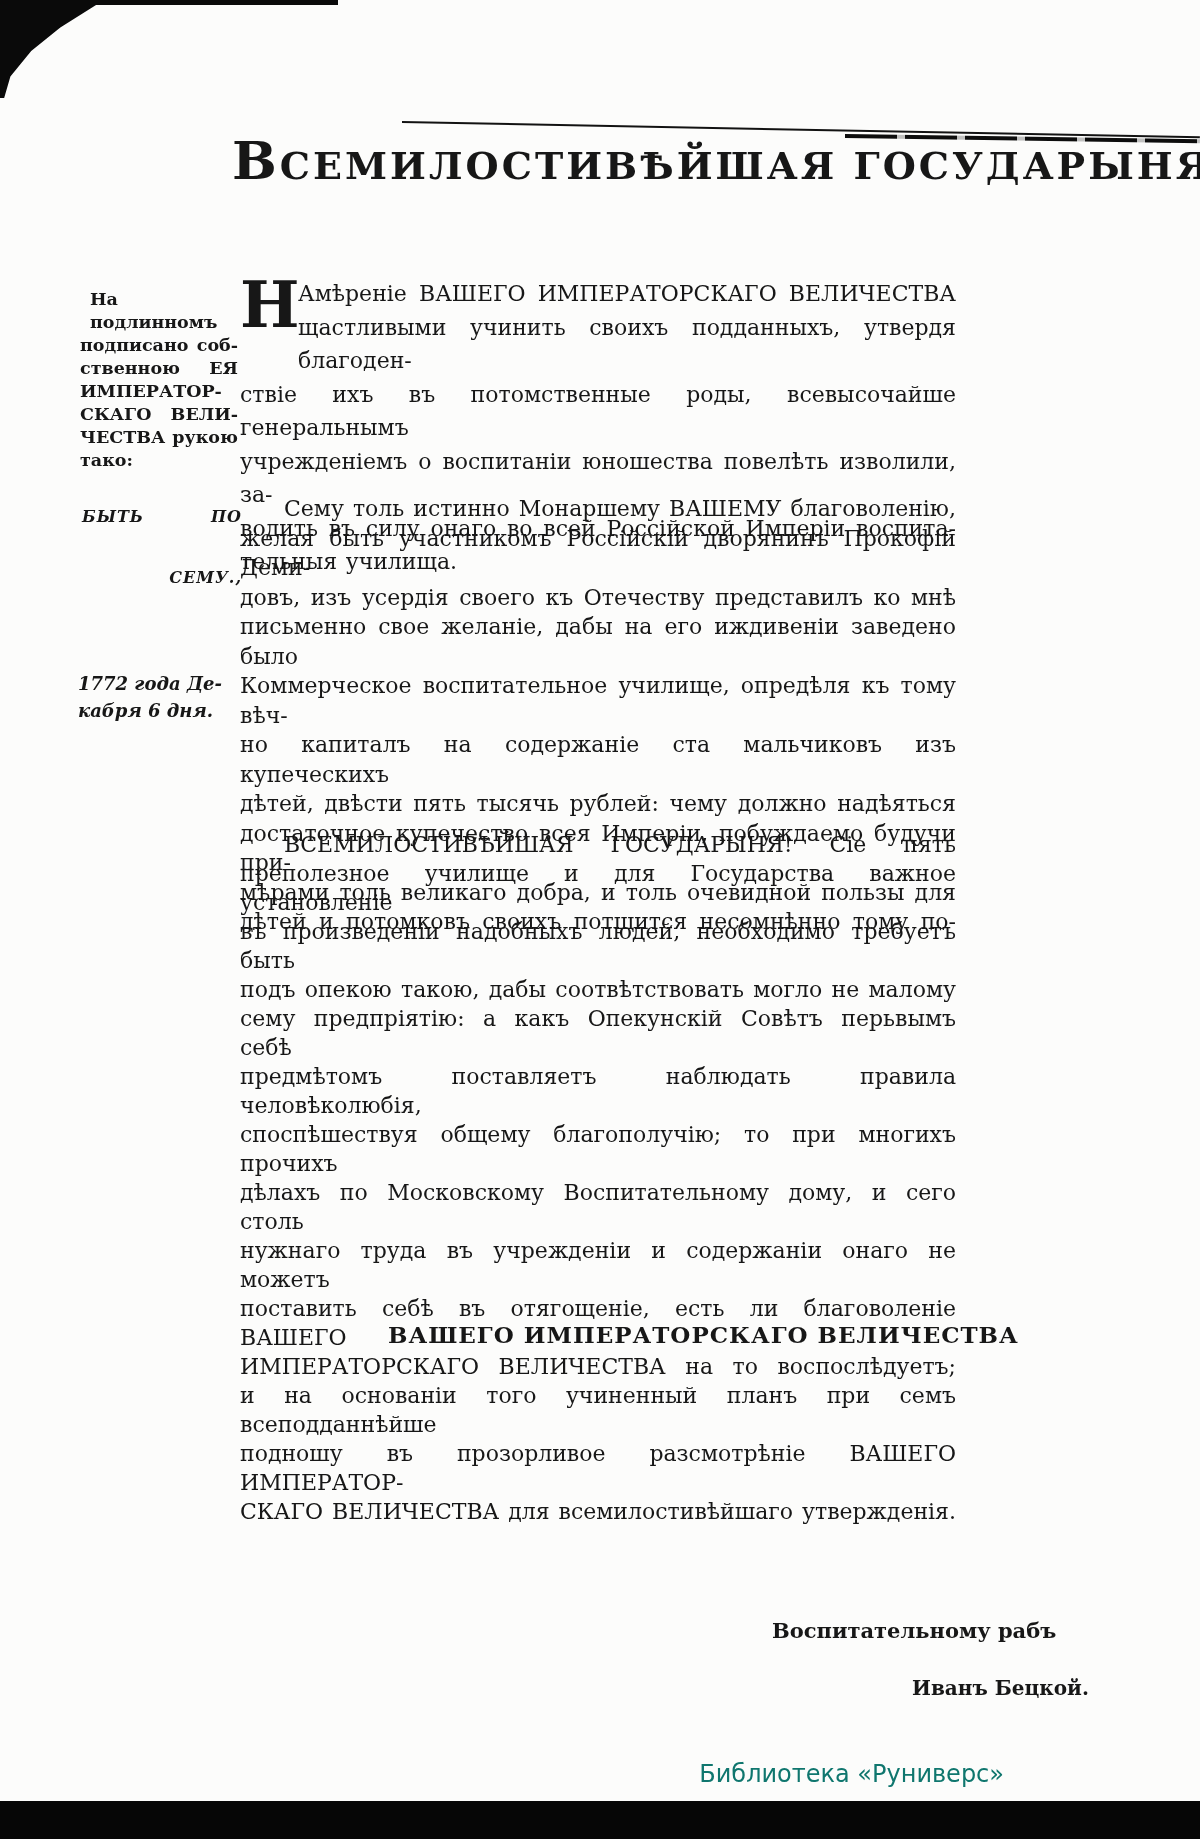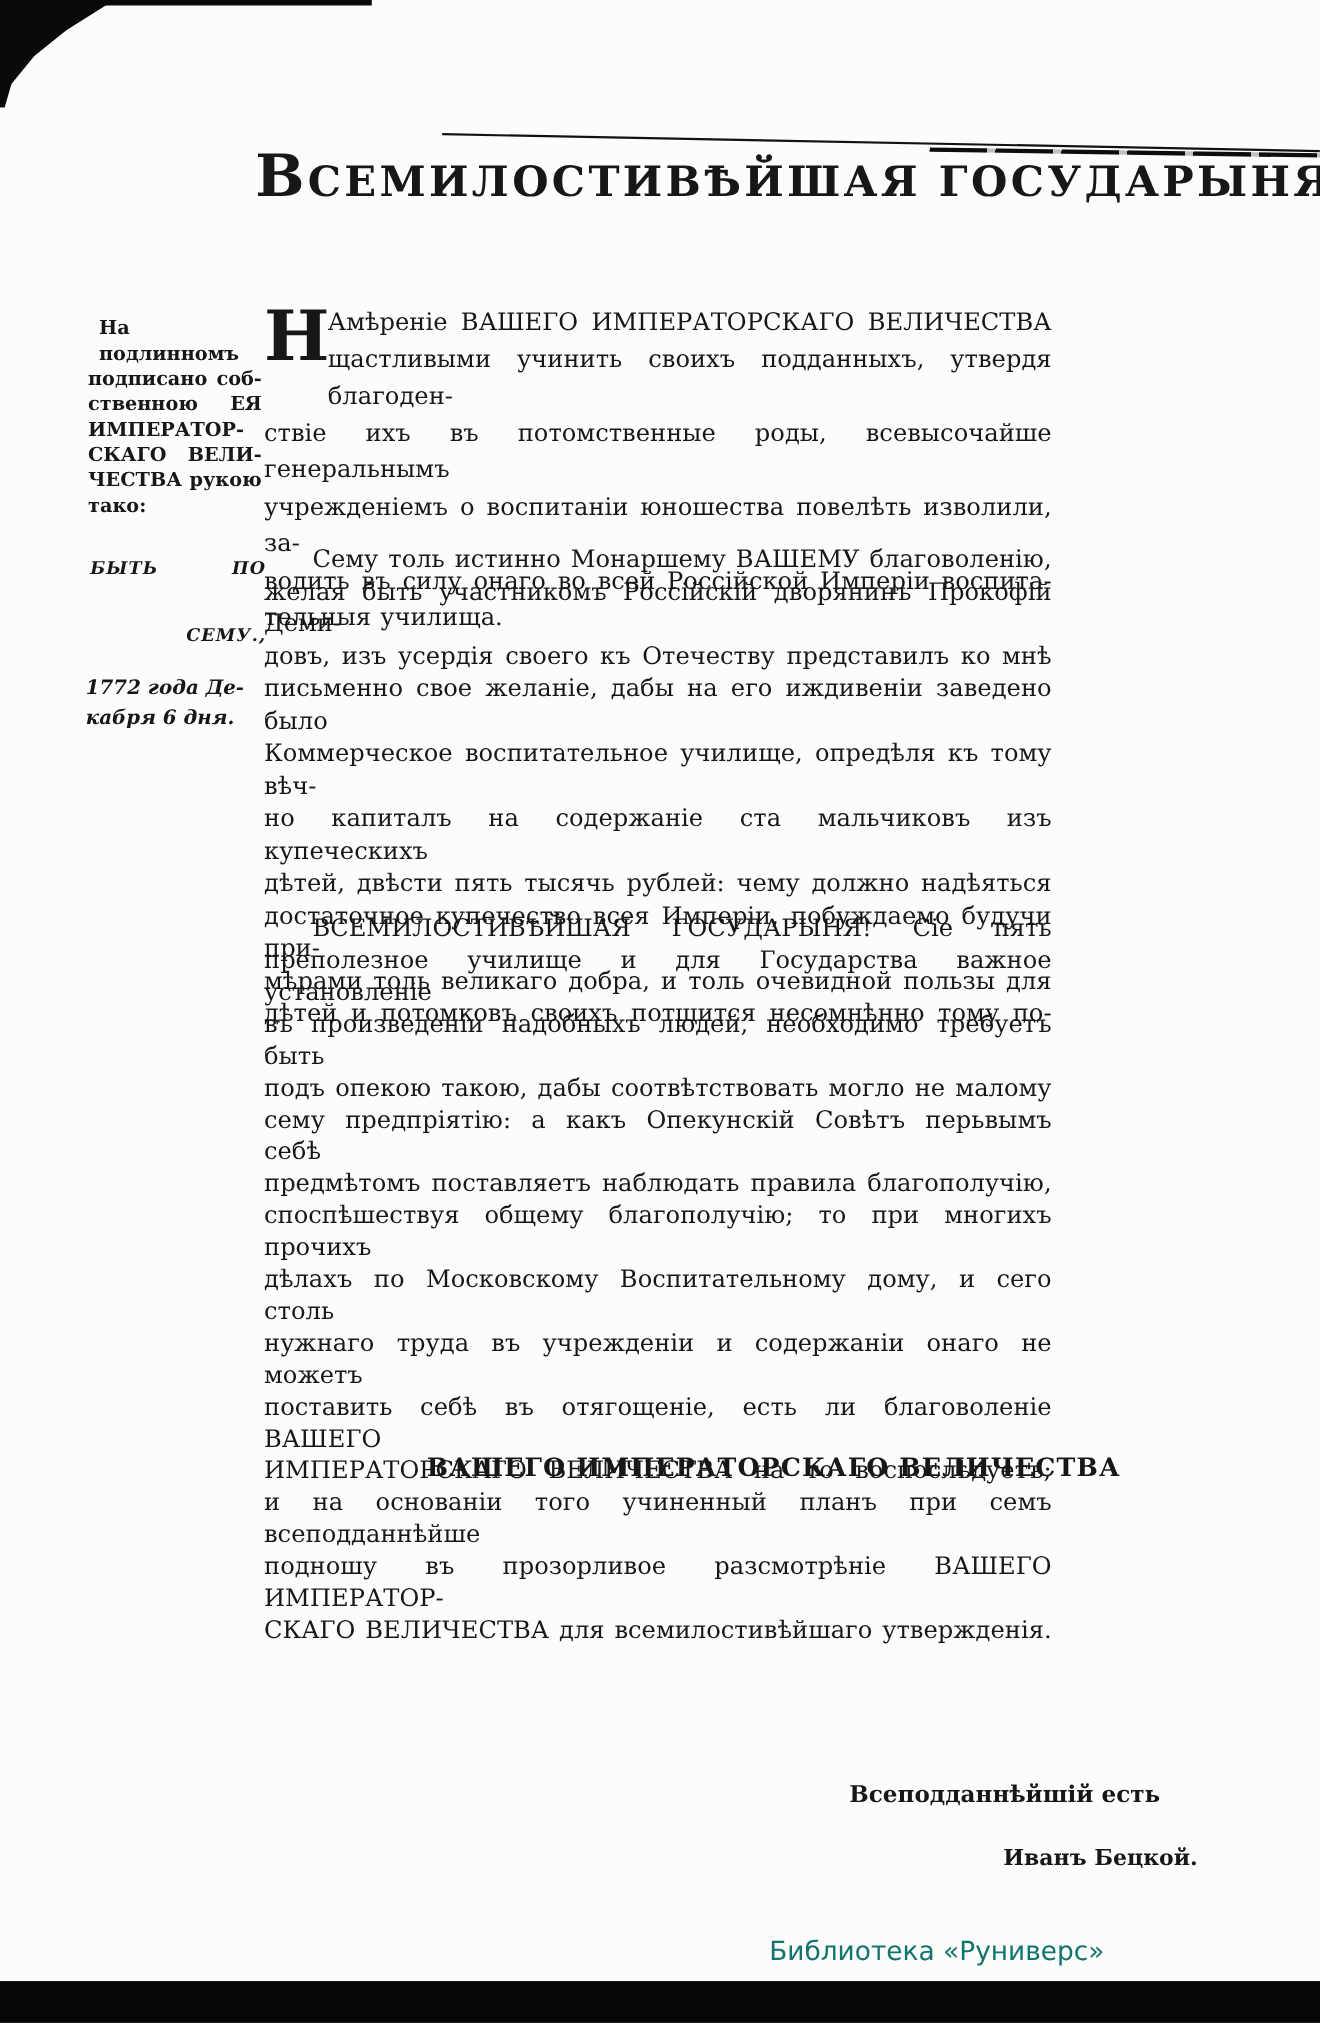--- a/index.html
+++ b/index.html
@@ -33,21 +33,21 @@
     font-size:17.5px; font-weight:700; line-height:23px; }
   .m-inscription .mline { text-align:justify; text-align-last:justify; }
   .m-inscription .mline.first { padding-left:10px; }
   .m-inscription .mline.last { text-align-last:left; }
 
   .m-resolution { position:absolute; top:498px; left:82px; width:160px;
     font-style:italic; font-weight:700; font-size:16px; line-height:37px; letter-spacing:1px; }
   .m-resolution .rline1 { text-align:justify; text-align-last:justify; }
   .m-resolution .rline2 { text-align:right; padding-left:26px;margin-top:24px; }
 
-  .m-date { position:absolute; top:612px; left:78px; width:172px;
+  .m-date { position:absolute; top:670px; left:78px; width:172px;
     font-style:italic; font-weight:600; font-size:18px; line-height:27px; }
 
   
   .para { position:absolute; left:240px; width:716px; font-size:22px; }
   #para1 { top:277px; line-height:33.5px; }
   #para2 { top:494px; line-height:29.5px; }
   #para3 { top:830px; line-height:29px; }
   .bline { text-align:justify; text-align-last:justify; word-spacing:1.5px; }
   .bline.short { text-align-last:left; }
   .bline.indent { padding-left:44px; }
@@ -118,32 +118,32 @@
     <div class="bline">мѣрами толь великаго добра, и толь очевидной пользы для</div>
     <div class="bline">дѣтей и потомковъ своихъ потщится несомнѣнно тому по-</div>
   </div>
 
   <div class="para" id="para3">
     <div class="bline indent">ВСЕМИЛОСТИВѢЙШАЯ ГОСУДАРЫНЯ! Сіе пять</div>
     <div class="bline">преполезное училище и для Государства важное установленіе</div>
     <div class="bline">въ произведеніи надобныхъ людей, необходимо требуетъ быть</div>
     <div class="bline">подъ опекою такою, дабы соотвѣтствовать могло не малому</div>
     <div class="bline">сему предпріятію: а какъ Опекунскій Совѣтъ перьвымъ себѣ</div>
-    <div class="bline">предмѣтомъ поставляетъ наблюдать правила благополучію,</div>
+    <div class="bline">предмѣтомъ поставляетъ наблюдать правила человѣколюбія,</div>
     <div class="bline">споспѣшествуя общему благополучію; то при многихъ прочихъ</div>
     <div class="bline">дѣлахъ по Московскому Воспитательному дому, и сего столь</div>
     <div class="bline">нужнаго труда въ учрежденіи и содержаніи онаго не можетъ</div>
     <div class="bline">поставить себѣ въ отягощеніе, есть ли благоволеніе ВАШЕГО</div>
     <div class="bline">ИМПЕРАТОРСКАГО ВЕЛИЧЕСТВА на то воспослѣдуетъ;</div>
     <div class="bline">и на основаніи того учиненный планъ при семъ всеподданнѣйше</div>
     <div class="bline">подношу въ прозорливое разсмотрѣніе ВАШЕГО ИМПЕРАТОР-</div>
     <div class="bline">СКАГО ВЕЛИЧЕСТВА для всемилостивѣйшаго утвержденія.</div>
   </div>
 
   <div class="closing">ВАШЕГО ИМПЕРАТОРСКАГО ВЕЛИЧЕСТВА</div>
 
-  <div class="sig-role">Всеподданнѣйшій есть</div>
+  <div class="sig-role">Воспитательному рабъ</div>
   <div class="sig-name">Иванъ Бецкой.</div>
 
   <div class="watermark">Библиотека «Руниверс»</div>
   <div class="bottom-bar"></div>
 
 </div>
 
 </body></html>

